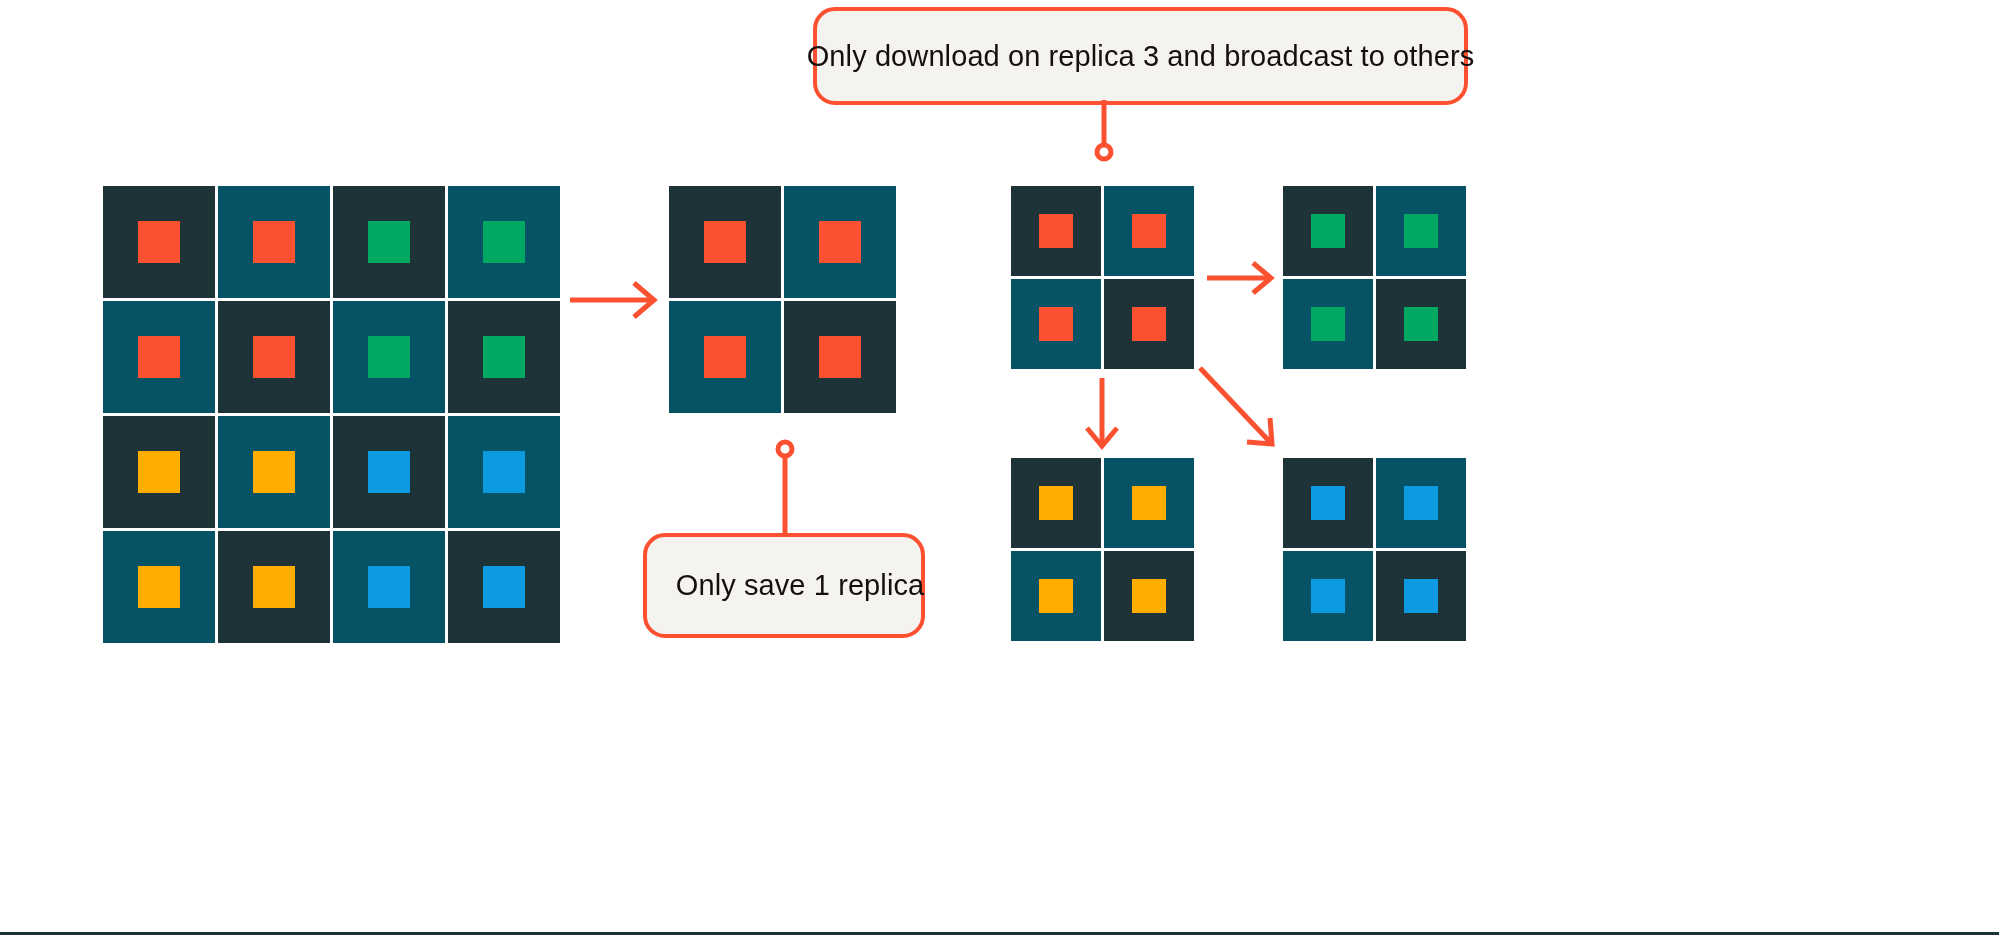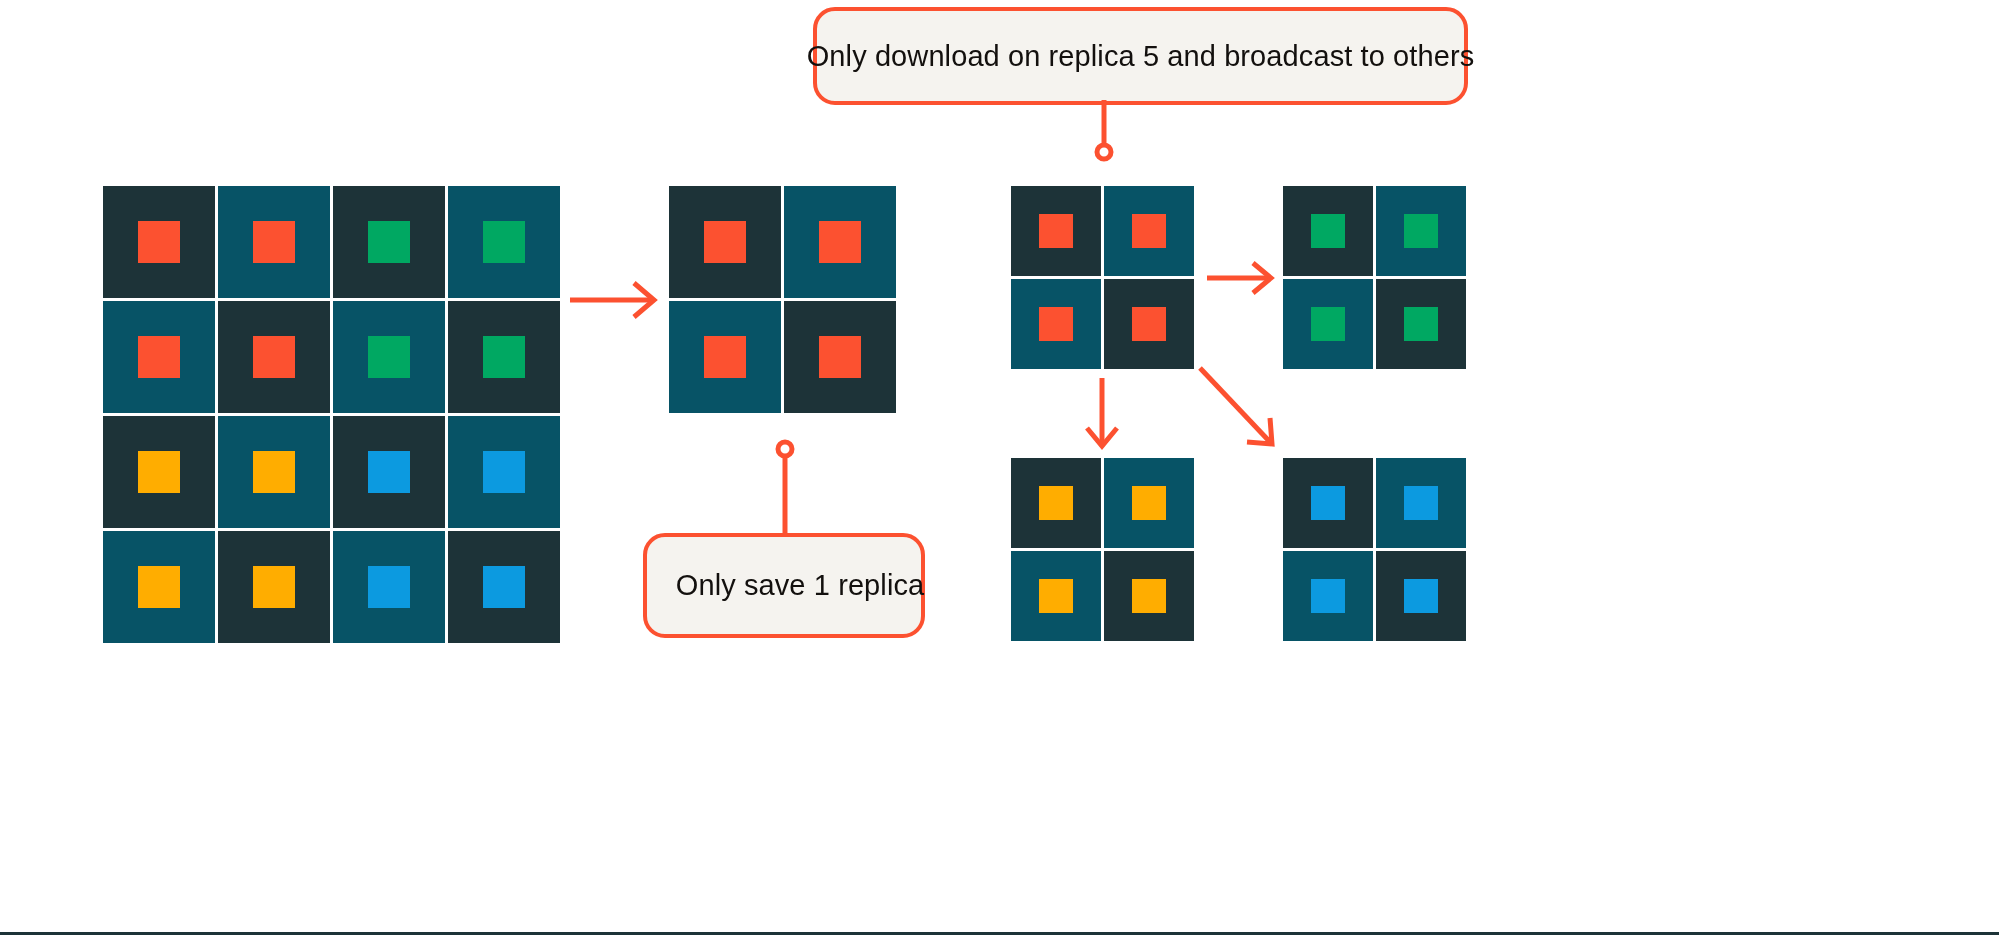--- a/index.html
+++ b/index.html
@@ -220,21 +220,21 @@
   <svg class="connector" id="connector-save" viewBox="0 0 30 98">
     <line x1="15" y1="14" x2="15" y2="96"></line>
     <circle cx="15" cy="9" r="7"></circle>
   </svg>
 
   <div class="callout" id="callout-save">
     <span>Only save 1 replica</span>
   </div>
 
   <div class="callout" id="callout-download">
-    <span>Only download on replica 5 and broadcast to others</span>
+    <span>Only download on replica 3 and broadcast to others</span>
   </div>
 
   <svg class="connector" id="connector-download" viewBox="0 0 30 62">
     <line x1="15" y1="0" x2="15" y2="46"></line>
     <circle cx="15" cy="52" r="7"></circle>
   </svg>
 
   <div class="grid grid-replica" id="grid-r-red" aria-label="Replica 1 red shard block">
       <div class="cell bg-dark">
         <span class="chip c-red"></span>

